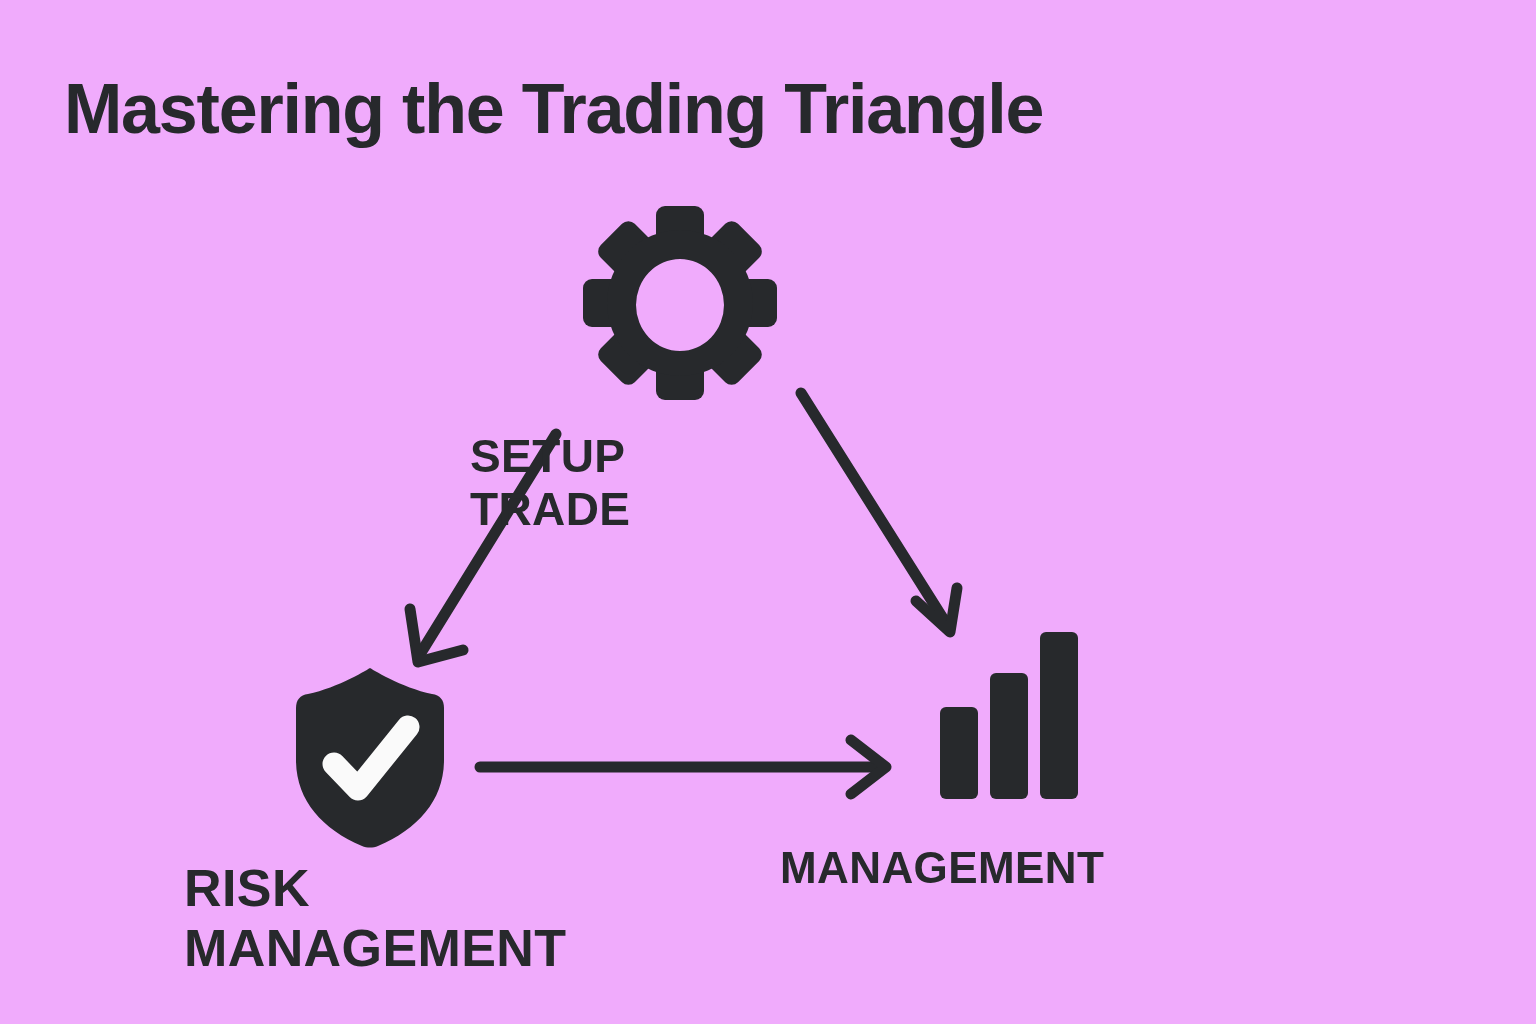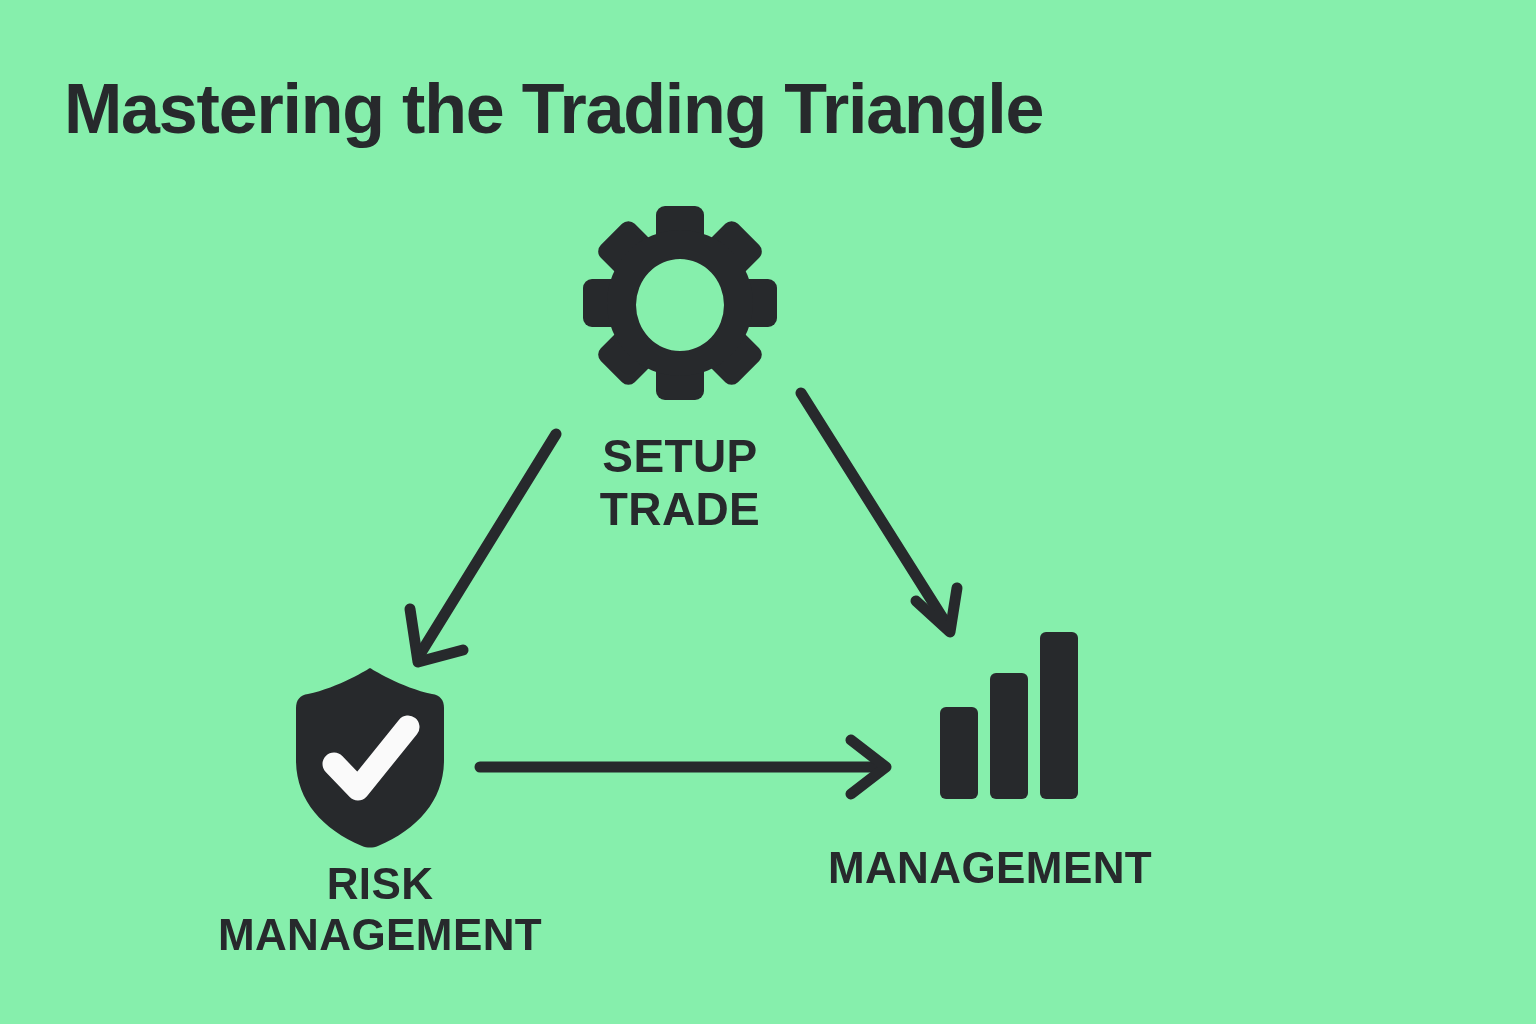--- a/index.html
+++ b/index.html
@@ -31,52 +31,51 @@
   }
   .diagram-svg {
     position: absolute;
     left: 0;
     top: 0;
     width: 1536px;
     height: 1024px;
   }
   .node-label {
     position: absolute;
-    text-align: center;
     font-family: "Liberation Sans", sans-serif;
     font-weight: bold;
     color: #27292c;
     letter-spacing: 0.4px;
     line-height: 1.16;
     white-space: nowrap;
   }
   #label-setup-system {
     left: 470px;
     top: 430px;
     width: 420px;
     font-size: 46px;
   }
   #label-risk-management {
-    left: 170px;
+    left: 184px;
     top: 858px;
     width: 420px;
-    font-size: 44px;
+    font-size: 52px;
   }
   #label-trade-management {
     left: 780px;
     top: 842px;
     width: 420px;
     font-size: 44px;
   }
   .label-line { display: block; }
 </style>
 </head>
 <body>
 
-<div id="canvas" style="background: #86efac; text-decoration: underline;">
+<div id="canvas" style="background: #f0abfc; text-decoration: underline;">
 
   <div id="page-title">Mastering the Trading Triangle</div>
 
   <svg class="diagram-svg" viewBox="0 0 1536 1024" xmlns="http://www.w3.org/2000/svg">
 
     <g fill="#27292c">
       <g transform="translate(680,303)">
 
         <g>
           <rect x="-24" y="-97" width="48" height="42" rx="9" transform="rotate(0)"></rect>

